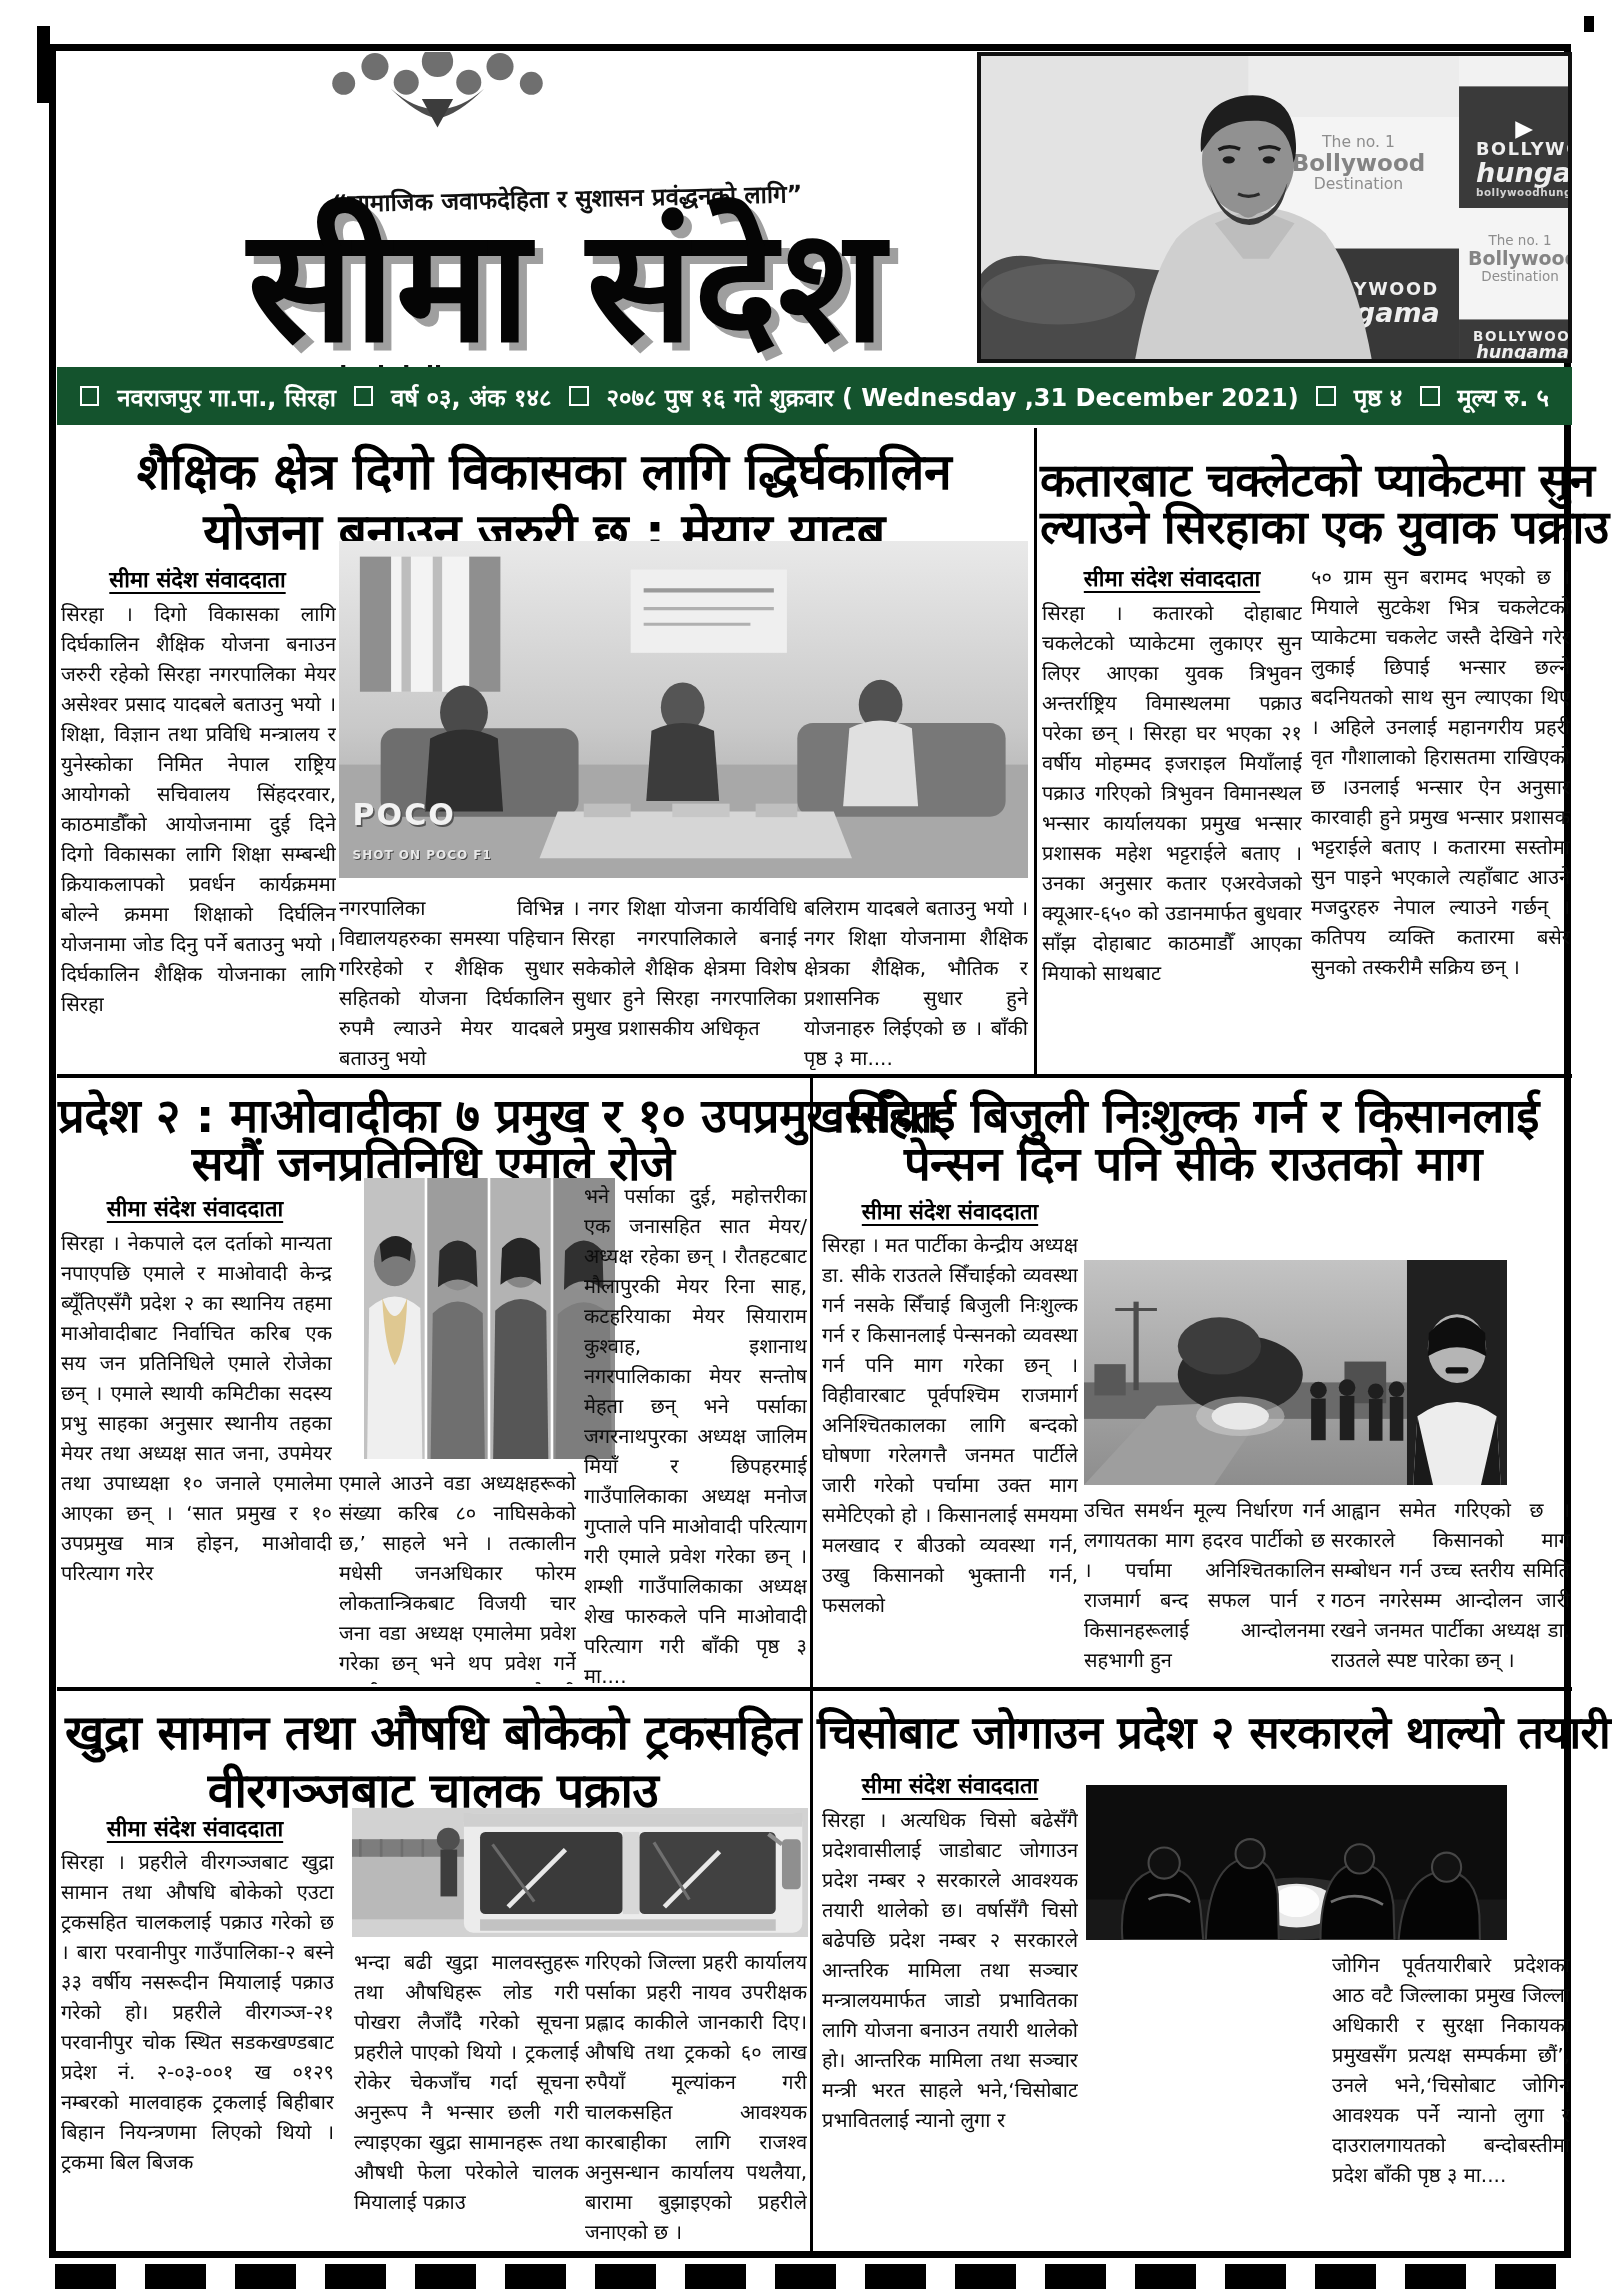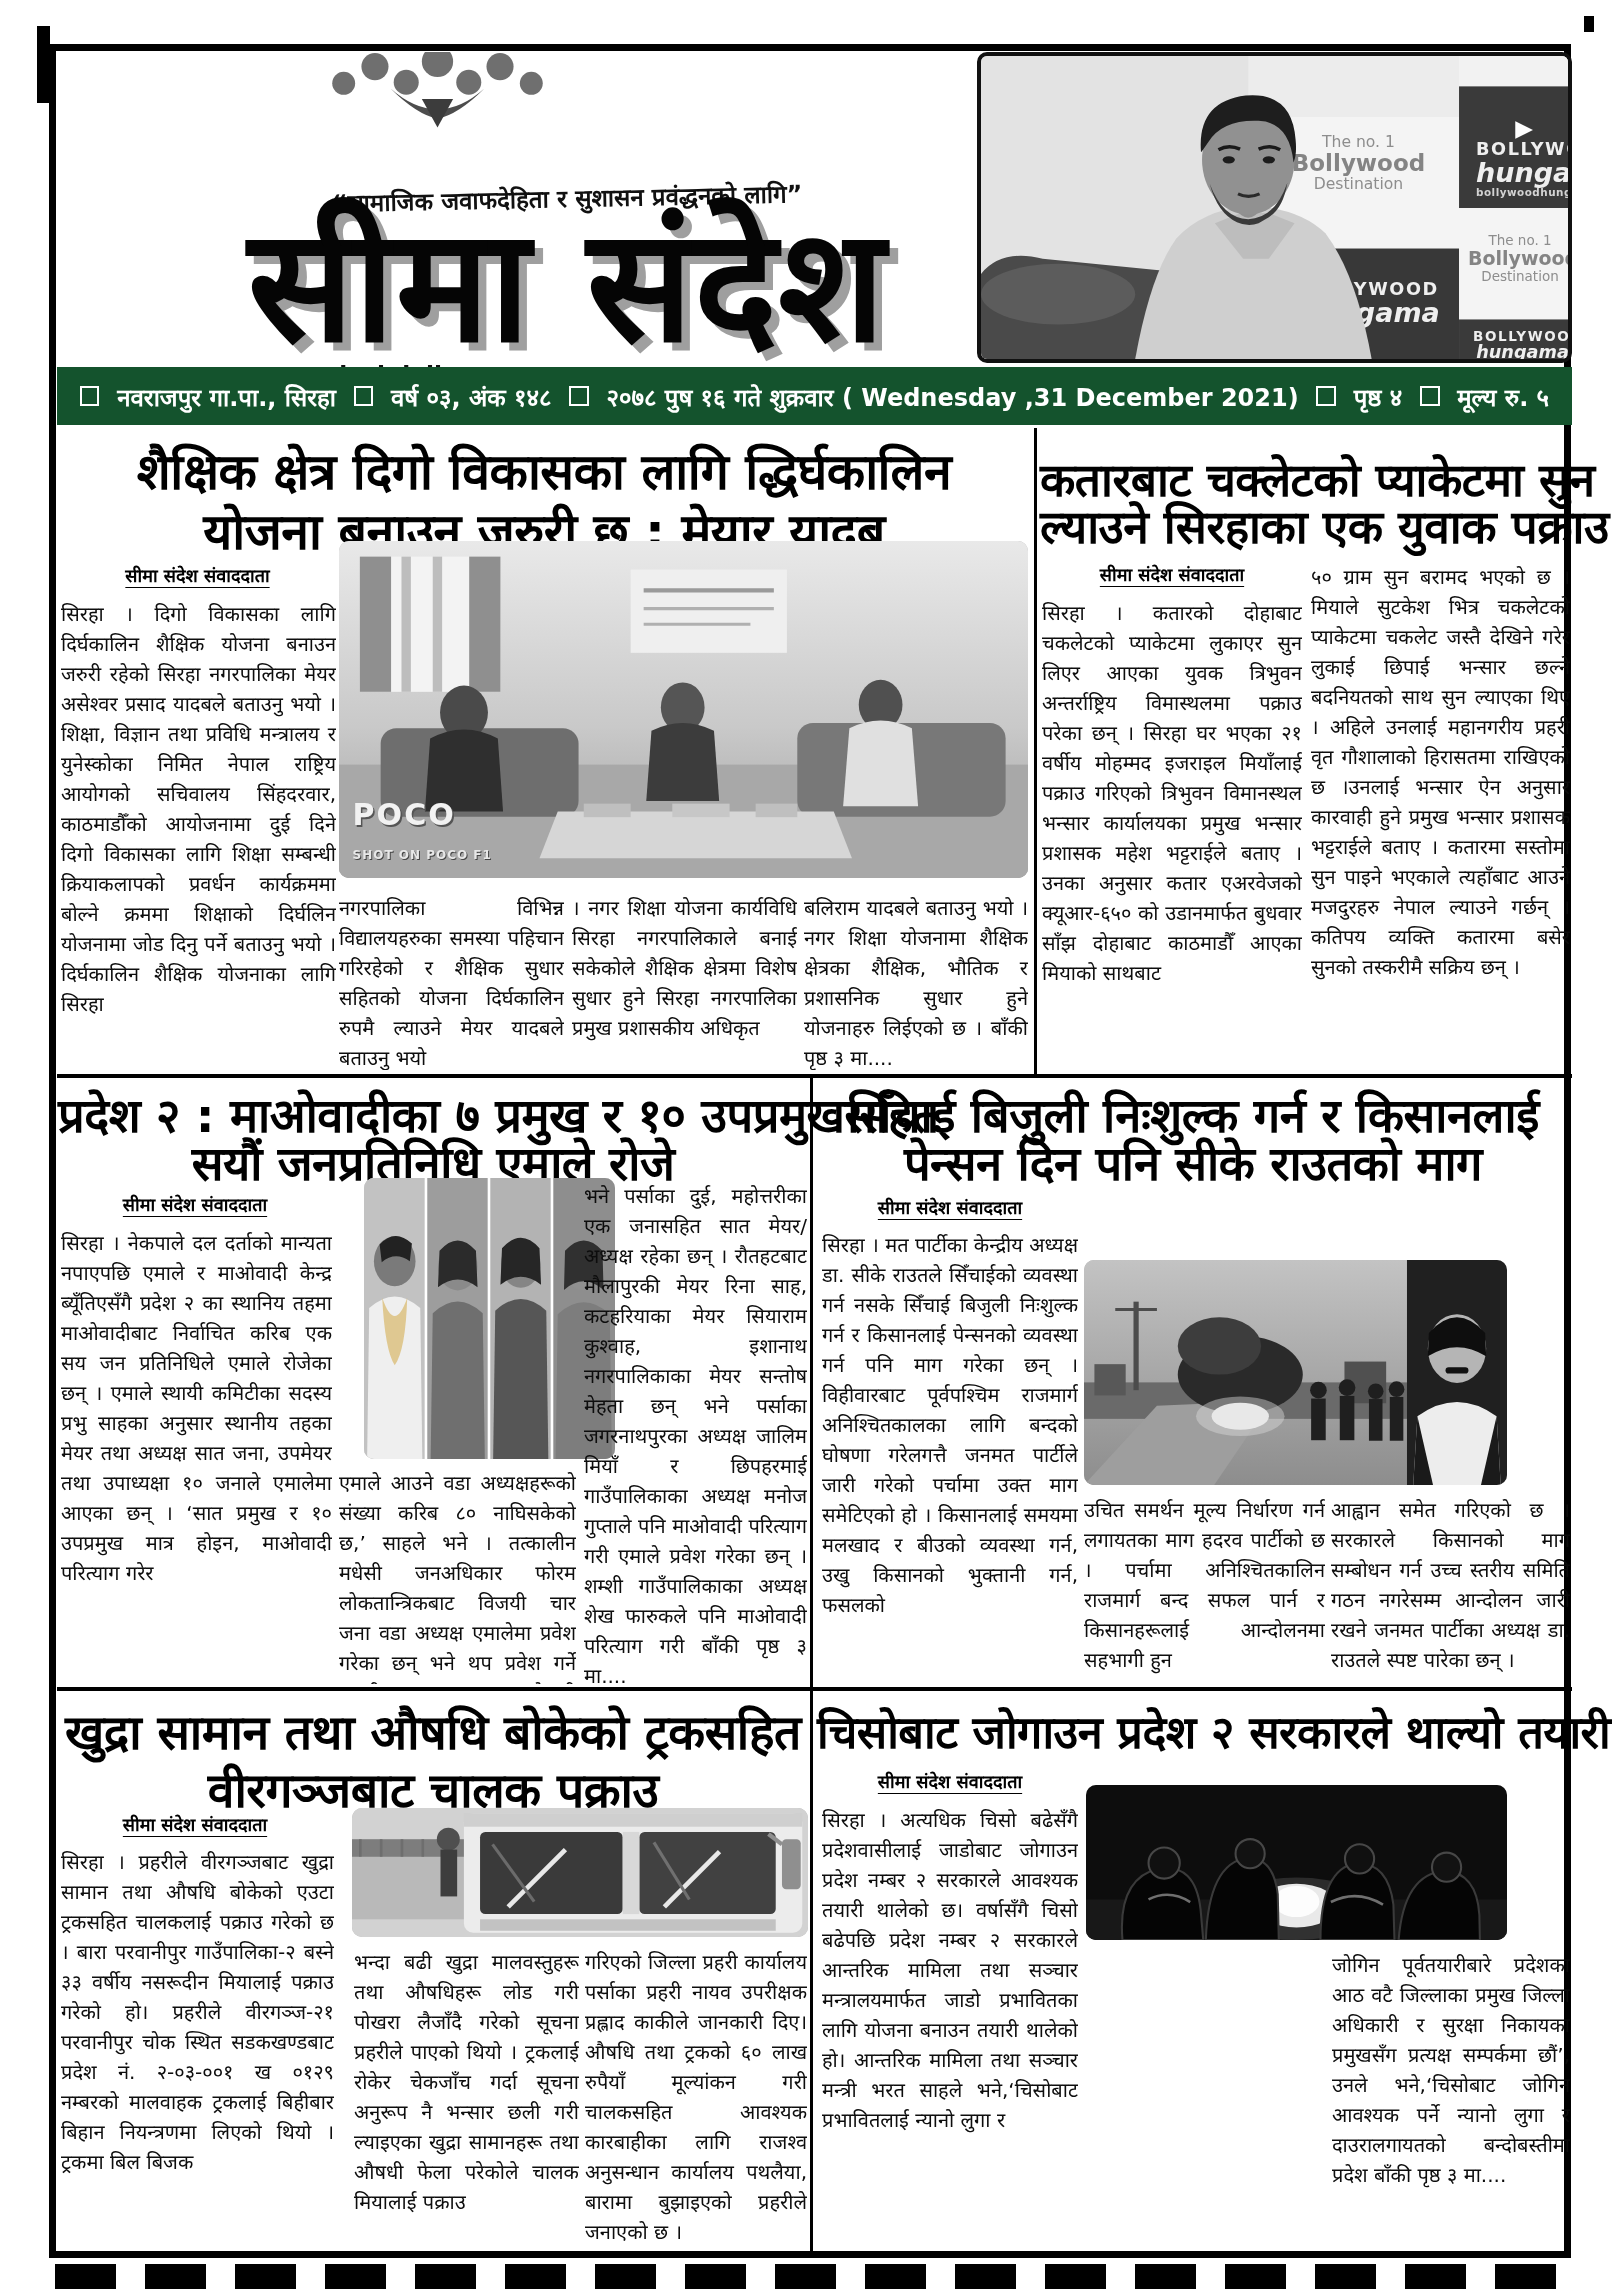--- a/index.html
+++ b/index.html
@@ -1,23 +1,23 @@
 <!DOCTYPE html>
 <html style="font-size:8.3px"><head>
 <meta charset="utf-8">
 <style>
   html,body{margin:0;padding:0;}
   body{width:1623px;height:2295px;background:#fff;font-family:"DejaVu Sans",sans-serif;position:relative;overflow:hidden;}
   .abs{position:absolute;}
   .frame{position:absolute;left:49px;top:44px;width:1522px;height:2214px;border:7.3px solid #000;box-sizing:border-box;background:#fff;}
   .rule{position:absolute;background:#000;}
   .headline{position:absolute;font-weight:700;text-align:center;white-space:nowrap;color:#000;letter-spacing:-0.5px;font-family:"DejaVu Sans",sans-serif;}
-  .byline{position:absolute;font-size:18px;font-weight:700;text-align:center;text-decoration:underline;text-underline-offset:4.7px;color:#000;}
+  .byline{position:absolute;font-size:22px;font-weight:700;text-align:center;text-decoration:underline;text-underline-offset:4.7px;color:#000;}
   .body-text{position:absolute;font-size:20px;line-height:1.5;text-align:justify;color:#0d0d0d;overflow:hidden;}
-  .photo{position:absolute;overflow:hidden;background:#b5b5b5;border-radius:10px;}
+  .photo{position:absolute;overflow:hidden;background:#b5b5b5;}
   .photo svg{display:block;width:100%;height:100%;}
   .datebar{position:absolute;left:57px;top:367px;width:1515px;height:58px;background:#14532d;display:flex;align-items:center;justify-content:center;gap:17.7px;color:#fff;font-size:24px;font-weight:600;white-space:nowrap;}
   .sq{display:inline-block;width:15.6px;height:15.6px;border:2.6px solid #fff;background:transparent;flex:0 0 auto;}
   .masthead-title{position:absolute;left:57px;top:154px;width:906px;text-align:center;font-size:157px;line-height:1.02;font-weight:800;color:#050505;letter-spacing:1px;text-shadow:8.3px 8.3px 0 #9f9f9f;white-space:nowrap;}
   .tagline{position:absolute;left:187px;top:129px;width:646px;text-align:center;font-size:24px;font-weight:700;color:#111;transform:rotate(-1.2deg);}
   .subtitle{position:absolute;left:531px;top:310px;width:440px;text-align:right;font-size:48px;font-weight:800;color:#0a0a0a;white-space:nowrap;}
   .website{position:absolute;left:69px;top:309px;font-size:23.4px;font-weight:700;color:#111;}
   .regno{position:absolute;left:69px;top:341px;font-size:19px;font-weight:600;color:#111;}
   .tile-text{position:absolute;text-align:center;line-height:1.1;}
   .tile-text .t-small{display:block;font-size:15.6px;color:#8d8d8d;}

